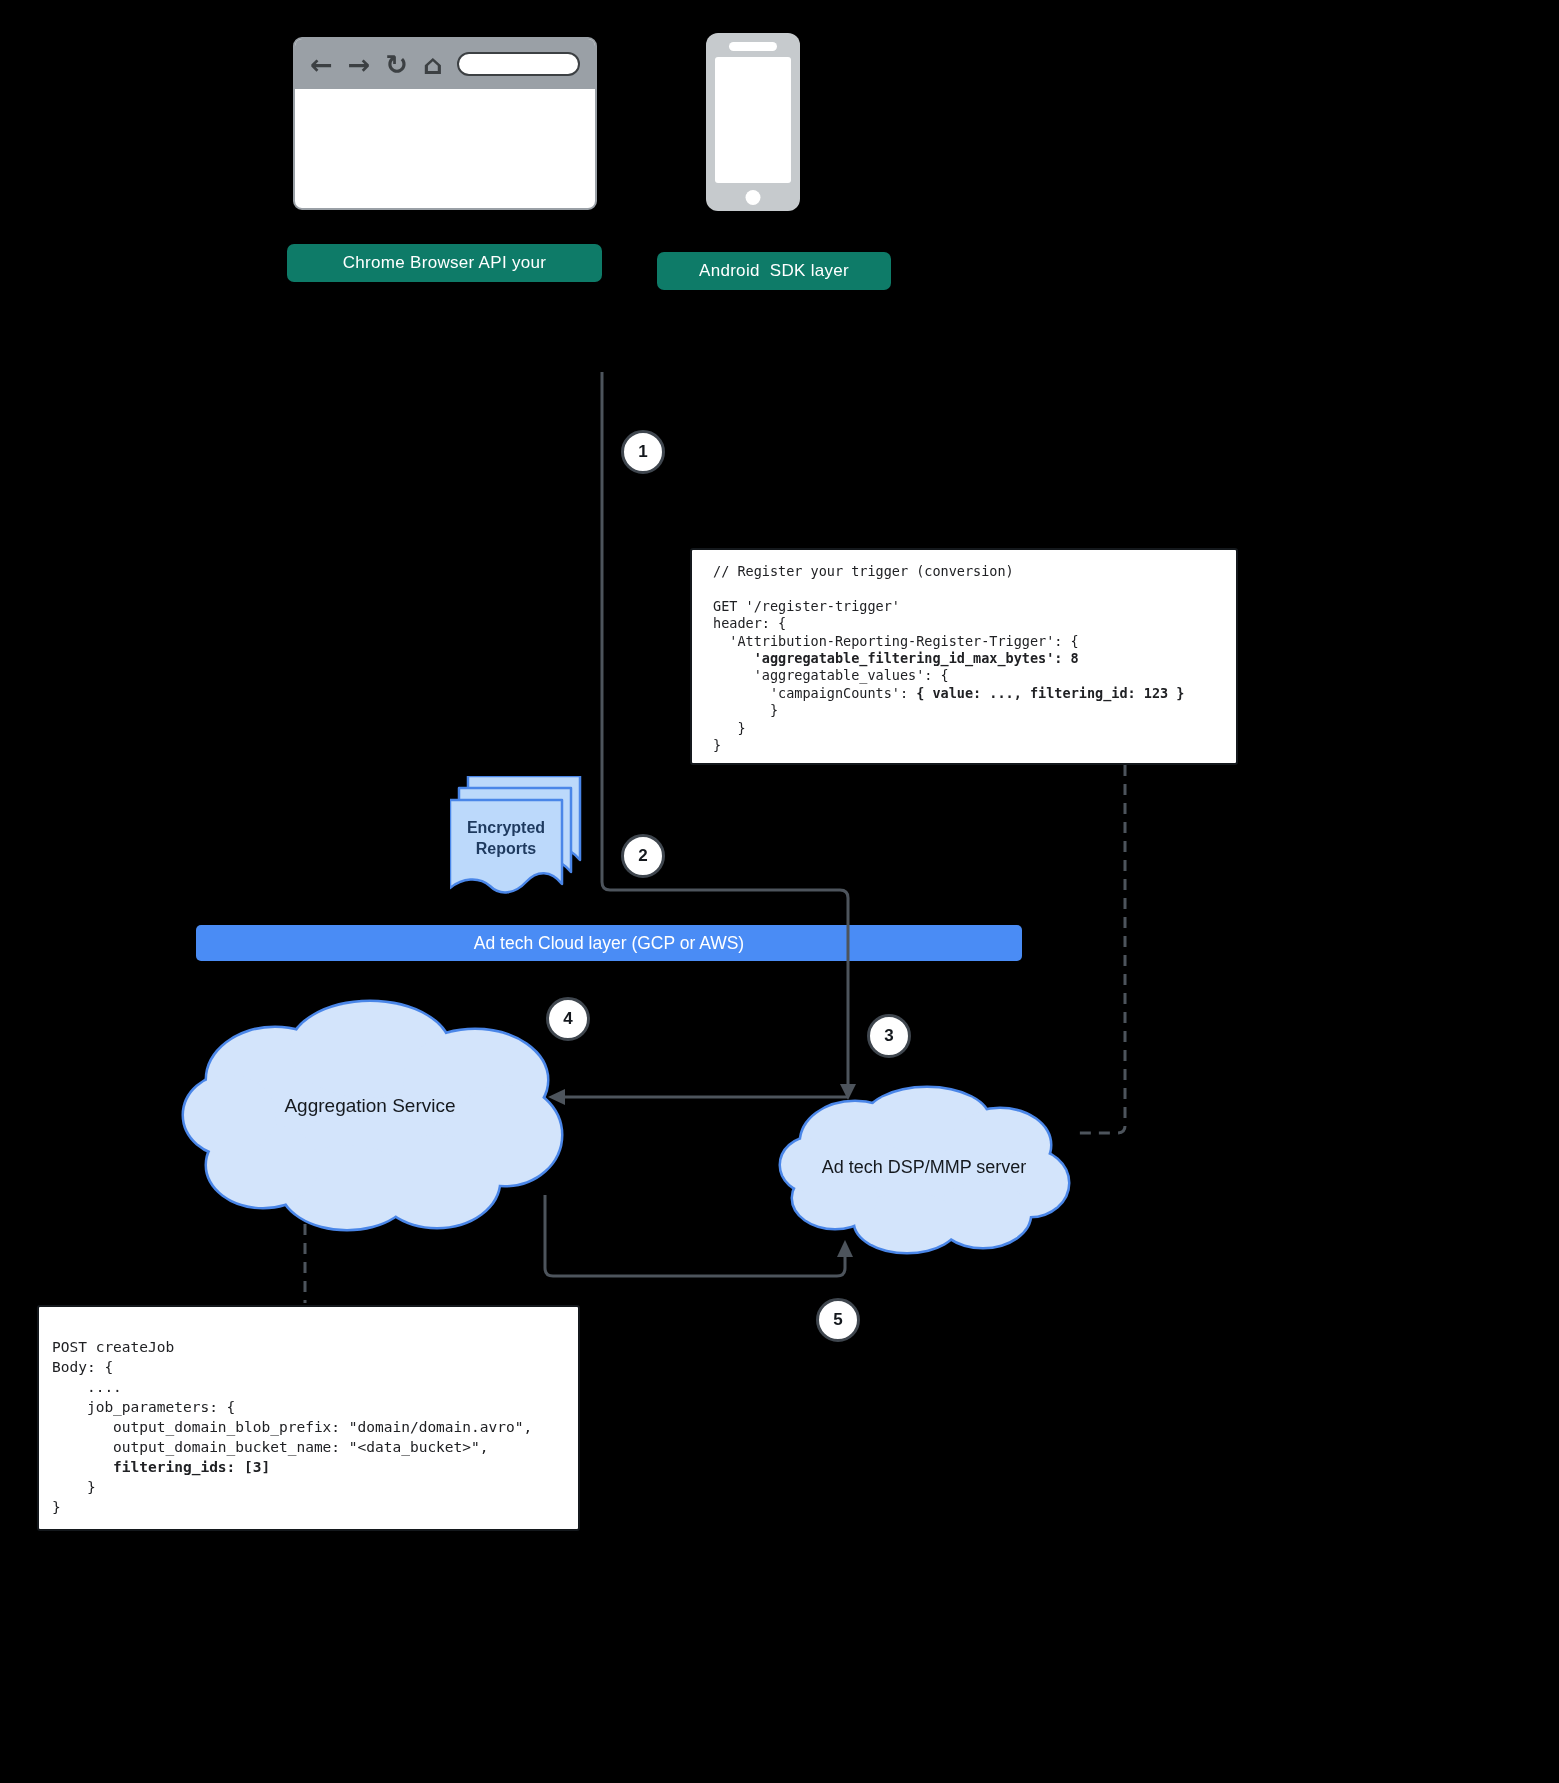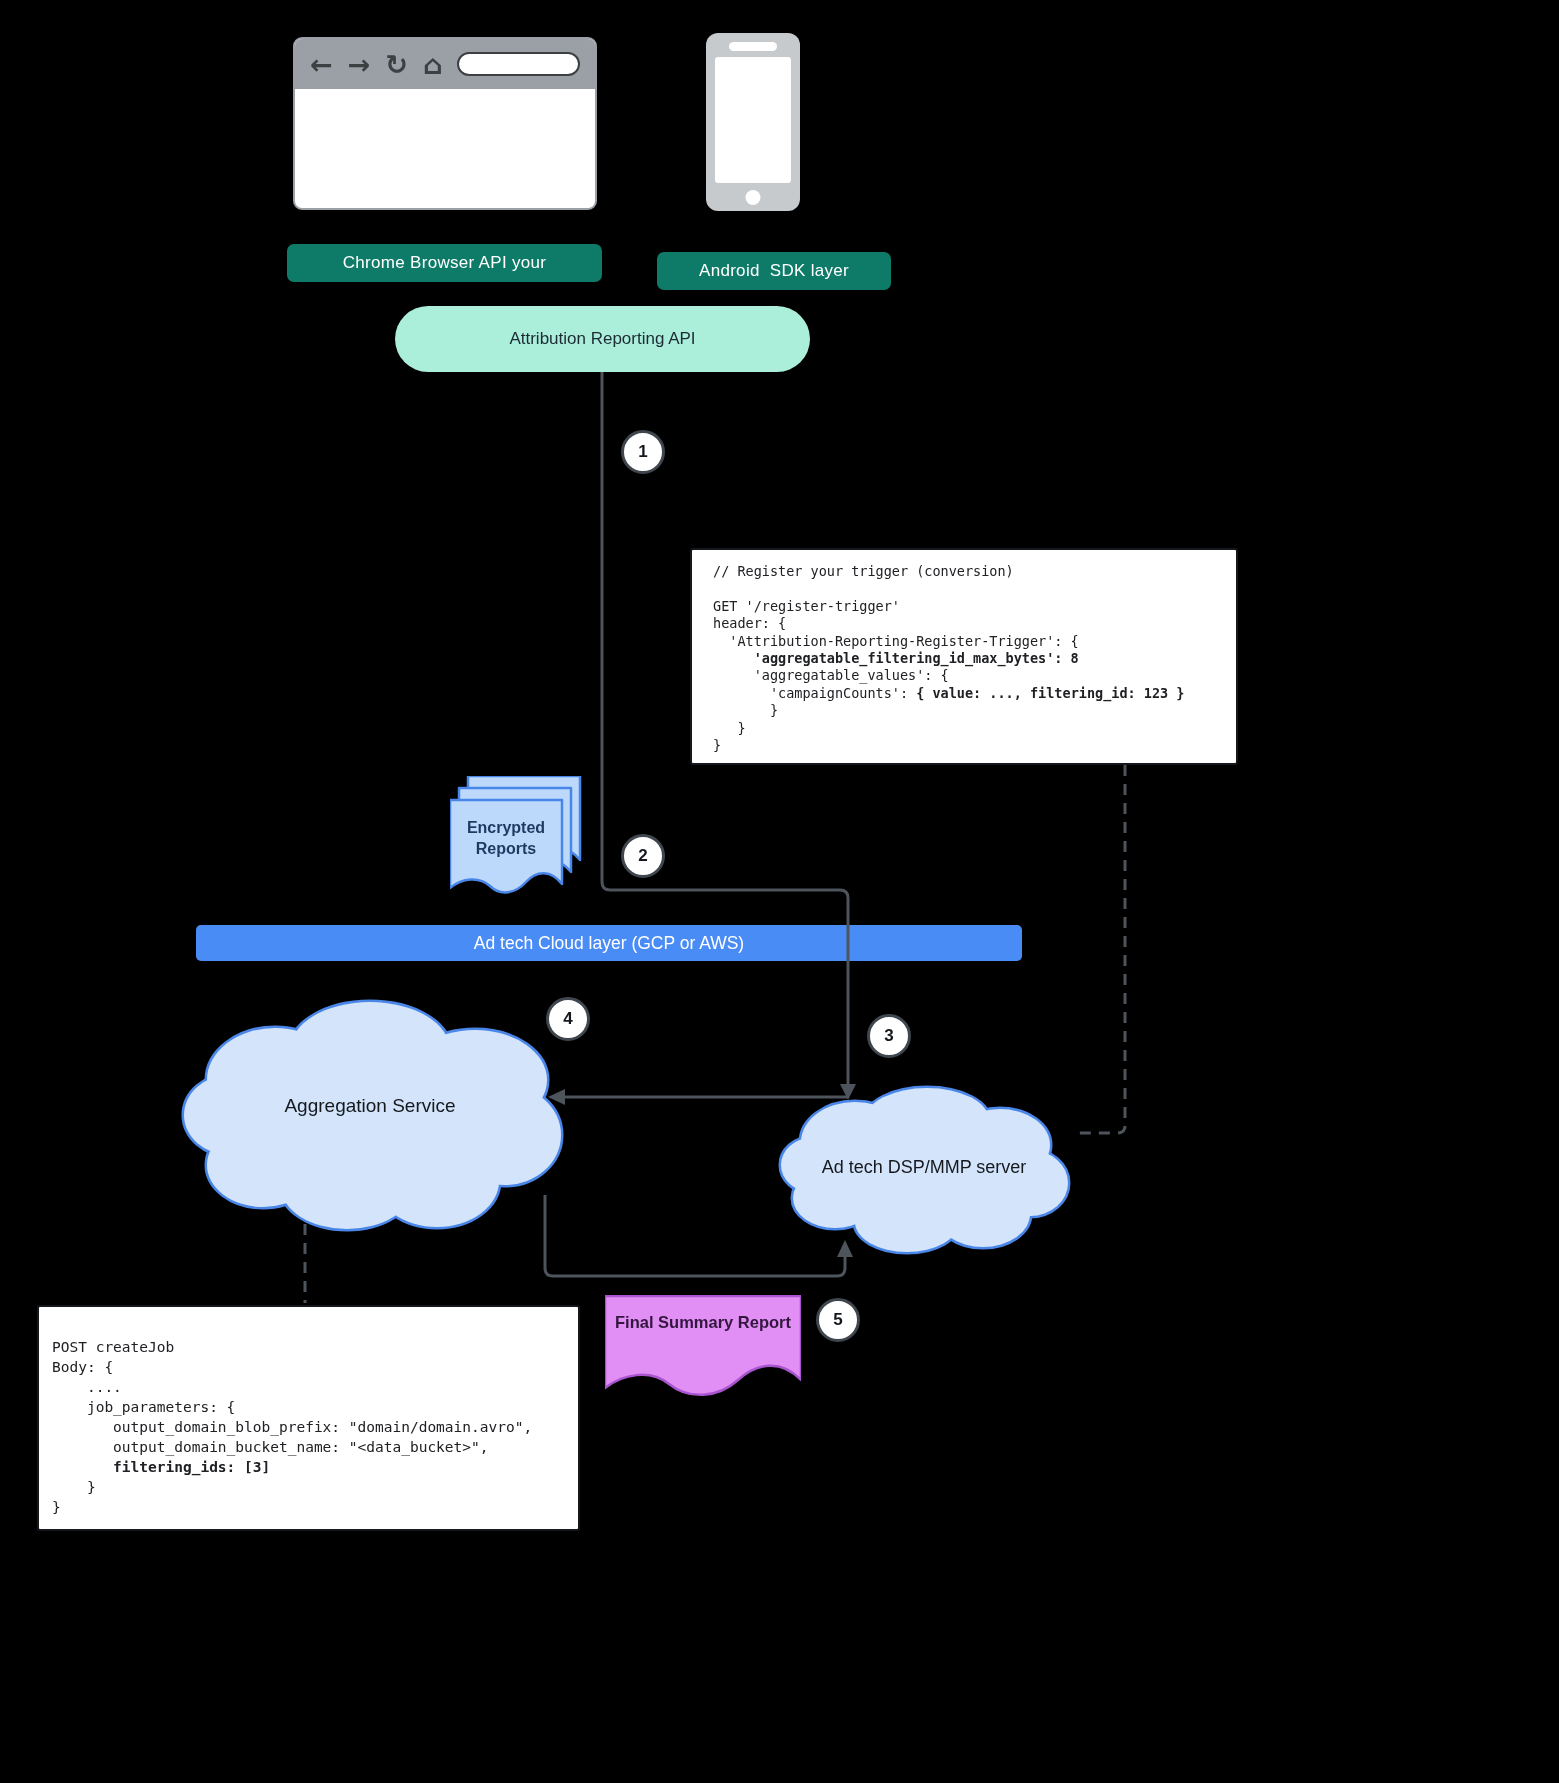--- a/index.html
+++ b/index.html
@@ -98,21 +98,20 @@
   </div>
 
   <div class="phone">
     <div class="phone-speaker"></div>
     <div class="phone-screen"></div>
     <div class="phone-home"></div>
   </div>
 
   <div class="layer-btn chrome-btn">Chrome Browser API your</div>
   <div class="layer-btn android-btn">Android  SDK layer</div>
-  <div class="api-pill">Attribution Reporting API</div>
   <div class="cloud-bar">Ad tech Cloud layer (GCP or AWS)</div>
 
   <div class="code-box code-trigger">
       <div class="code-line"><span>// Register your trigger (conversion)</span></div>
       <div class="code-line">&nbsp;</div>
       <div class="code-line"><span>GET '/register-trigger'</span></div>
       <div class="code-line"><span>header: {</span></div>
       <div class="code-line"><span>  'Attribution-Reporting-Register-Trigger': {</span></div>
       <div class="code-line"><span>     </span><span style="font-weight: bold;">'aggregatable_filtering_id_max_bytes': 8</span></div>
       <div class="code-line"><span>     'aggregatable_values': {</span></div>
@@ -196,21 +195,15 @@
     <svg width="132" height="128" viewBox="0 0 132 128">
       <g style="fill:var(--doc-blue,#bcd9fb);stroke:var(--cloud-stroke,#4a86e8);stroke-width:2.5;stroke-linejoin:round">
         <path transform="translate(18,0)" d="M0 0 H112 V84 C101 70 87 70 76 82 C65 94 50 96 40 86 C29 76 12 78 0 88 L0 0 Z"></path>
         <path transform="translate(9,12)" d="M0 0 H112 V84 C101 70 87 70 76 82 C65 94 50 96 40 86 C29 76 12 78 0 88 L0 0 Z"></path>
         <path transform="translate(0,24)" d="M0 0 H112 V84 C101 70 87 70 76 82 C65 94 50 96 40 86 C29 76 12 78 0 88 L0 0 Z"></path>
       </g>
     </svg>
     <div class="doc-label">Encrypted Reports</div>
   </div>
 
-  <div class="doc final">
-    <svg width="196" height="106" viewBox="0 0 196 106">
-      <path style="fill:var(--purple-fill,#e18ef5);stroke:var(--purple-stroke,#a855cf);stroke-width:2.5;stroke-linejoin:round" d="M0 1 H196 V85 C177 65 153 67 133 85 C113 103 84 105 64 89 C45 74 18 79 0 93 L0 1 Z"></path>
-    </svg>
-    <div class="doc-label">Final Summary Report</div>
-  </div>
 
 
 </div>
 
 </body></html>

